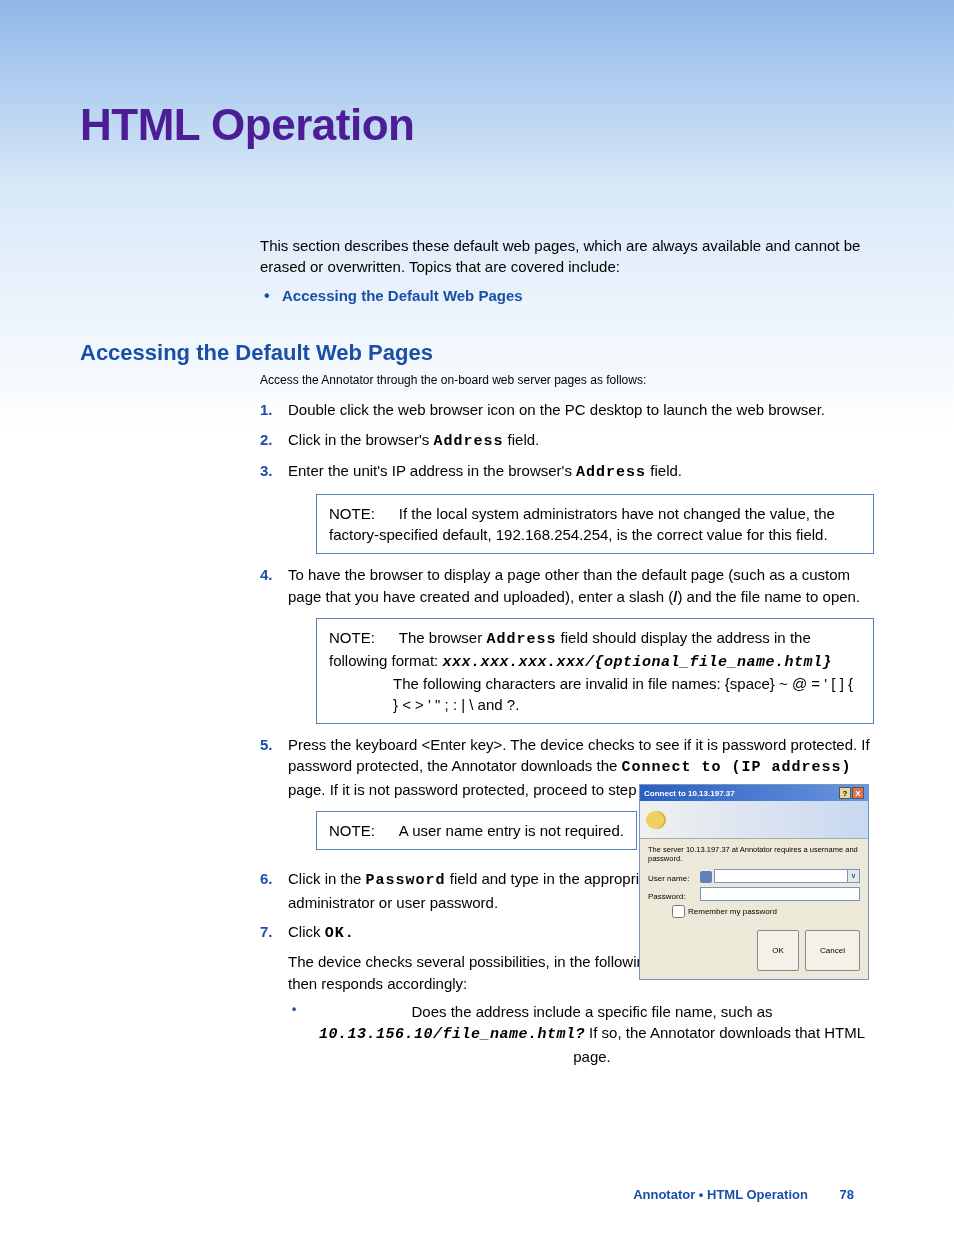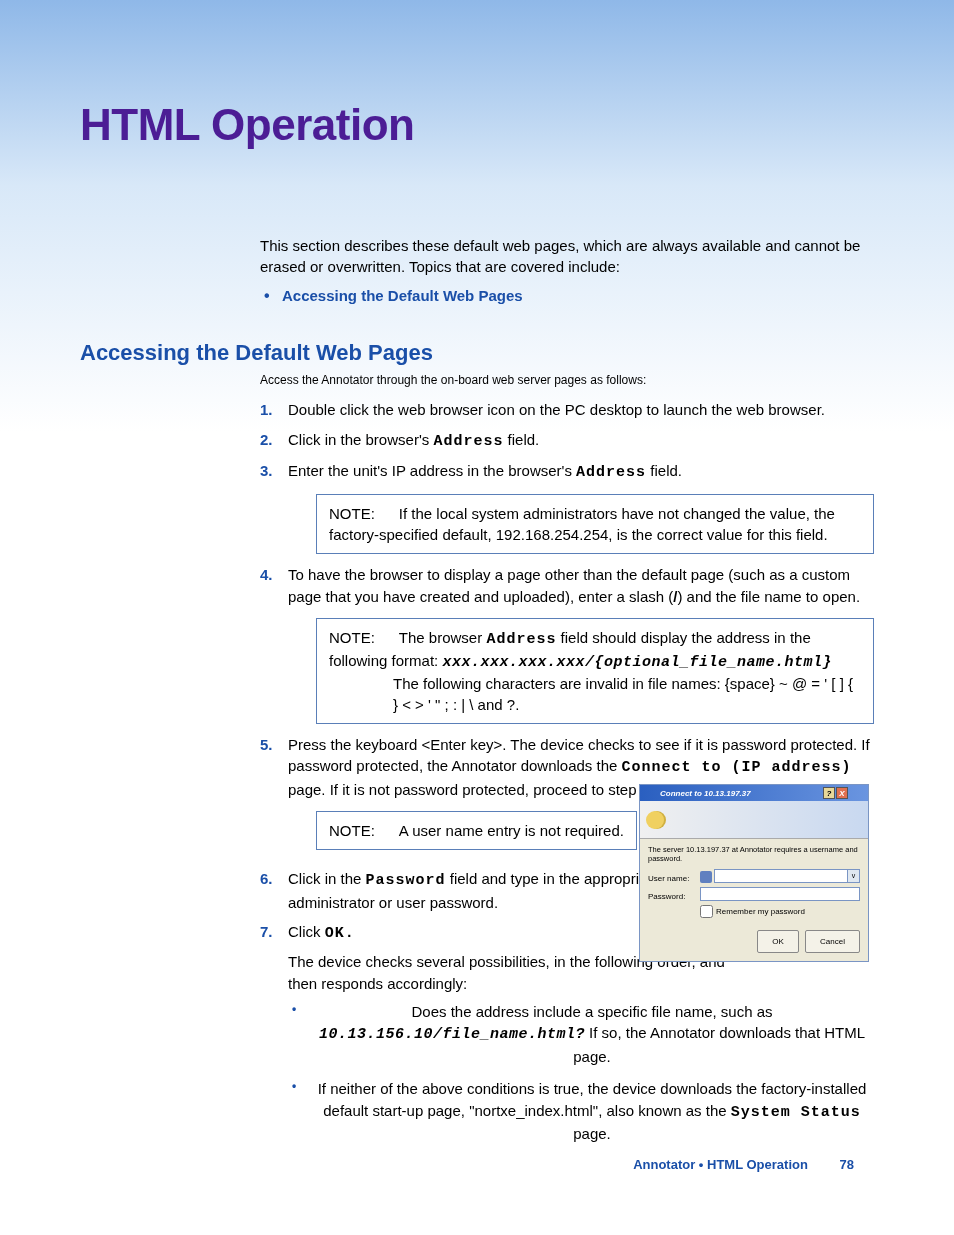--- a/index.html
+++ b/index.html
@@ -117,26 +117,25 @@
     width: 230px;
     border: 1px solid #7a95c4;
     background: #ece9d8;
     font-family: Tahoma, sans-serif;
     font-size: 8px;
   }
   .dialog .titlebar {
     background: linear-gradient(to right, #2a5fc0, #6a95e0);
     color: #fff;
     font-weight: bold;
-    padding: 2px 20px;
+    padding: 2px 4px;
     display: flex;
     justify-content: space-between;
     align-items: center;
     font-size: 8px;
-    font-style: italic;
   }
   .dialog .titlebar .btns span {
     display:inline-block; width:12px; height:12px; line-height:12px; text-align:center;
     background:#e8d898; border:1px solid #555; color:#000; font-size:8px; margin-left:1px;
   }
   .dialog .titlebar .btns span.close { background:#e07050; color:#fff; }
   .dialog .banner {
     height: 38px;
     background: linear-gradient(to right, #f0f0f0, #c8d8f0);
     border-bottom: 1px solid #aaa;
@@ -149,28 +148,28 @@
   }
   .dialog .body { padding: 6px 8px; }
   .dialog .body p { margin-bottom: 6px; line-height: 1.2; font-size: 7.5px;}
   .dialog .row { display: flex; align-items: flex-end; margin-bottom: 4px; }
   .dialog .row .lbl { width: 52px; font-size: 8px; }
   .dialog .row input[type=text], .dialog .row input[type=password] {
     flex: 1; border: 1px solid #7a95c4; height: 14px; font-size: 8px; background:#fff;
   }
   .dialog .row .person { display:inline-block; width:12px; height:12px; background:#6080c0; border-radius:2px; margin-right:2px;}
   .dialog .drop { width:12px; height:14px; border:1px solid #7a95c4; border-left:none; background:#e0e8f0; text-align:center; line-height:12px; font-size:7px;}
-  .dialog .chk { margin-left: 52px; font-size: 8px; display:flex; align-items:center; gap:3px;}
+  .dialog .chk { margin-left: 24px; font-size: 8px; display:flex; align-items:center; gap:3px;}
   .dialog .btnrow { text-align: right; padding: 6px 8px 8px; }
   .dialog .btnrow button {
-    font-size: 8px; padding: 6px 14px; border: 1px solid #888; background: #f4f2e8; border-radius:2px; margin-left:4px;
+    font-size: 8px; padding: 15px 14px; border: 1px solid #888; background: #f4f2e8; border-radius:2px; margin-left:4px;
   }
   .footer {
     position: absolute;
-    bottom: 63px;
+    bottom: 33px;
     right: 100px;
     font-size: 13px;
     color: #1a4fa8;
     font-weight: bold;
   }
   .footer .pg { margin-left: 28px; }
   .wrap-right { width: 440px; }
 </style>
 </head>
 <body>
@@ -221,23 +220,20 @@
 
   <li><span class="num">7.</span>
     <span class="wrap-right" style="display:inline-block;">
     <span>Click </span><span class="mono">OK.</span>
     <p style="margin-top:6px;">The device checks several possibilities, in the following order, and then responds accordingly:</p>
     </span>
     <ul class="sub">
       <li>
         <span>Does the address include a specific file name, such as </span><span class="mono-it">10.13.156.10/file_name.html?</span><span>  If so, the Annotator downloads that HTML page.</span>
       </li>
-      <li>
-        <span>If neither of the above conditions is true, the device downloads the factory-installed default start-up page, "nortxe_index.html", also known as the </span><span class="mono">System Status</span><span> page.</span>
-      </li>
     </ul>
   </li>
 </ol>
 
 <div class="dialog">
   <div class="titlebar">
     <span>Connect to 10.13.197.37</span>
     <span class="btns">
       <span>?</span><span class="close">X</span>
     </span>

